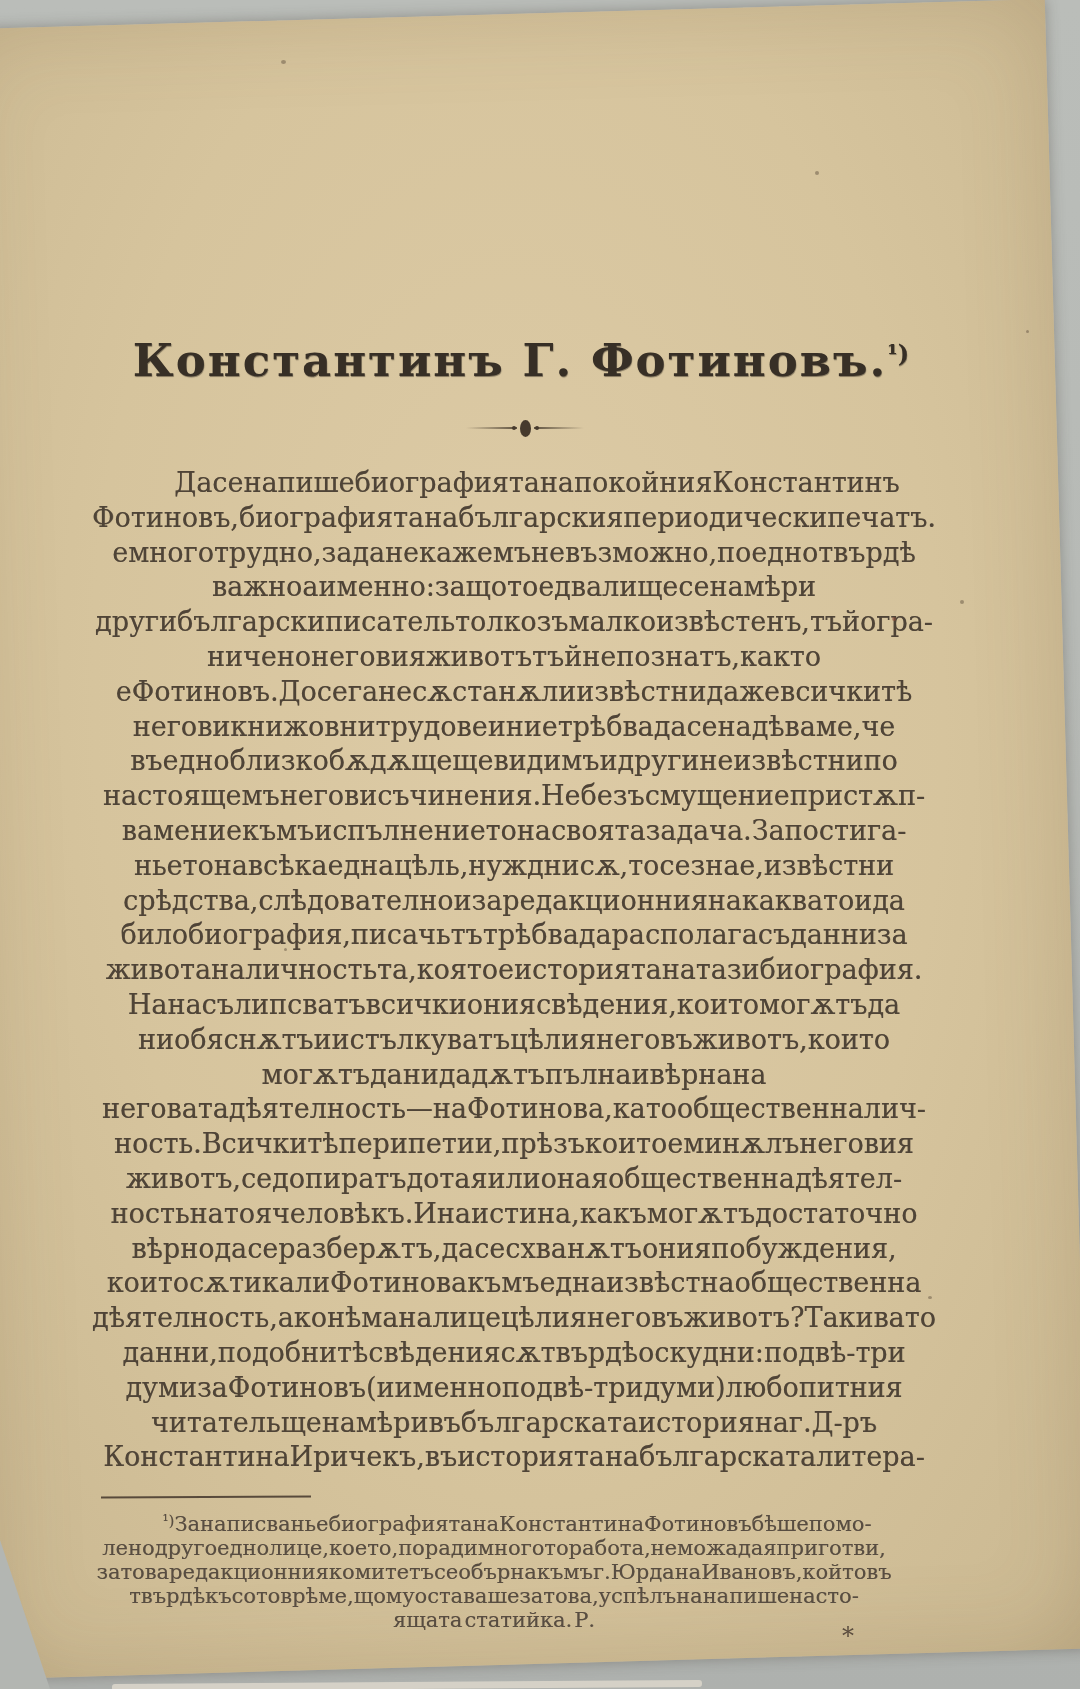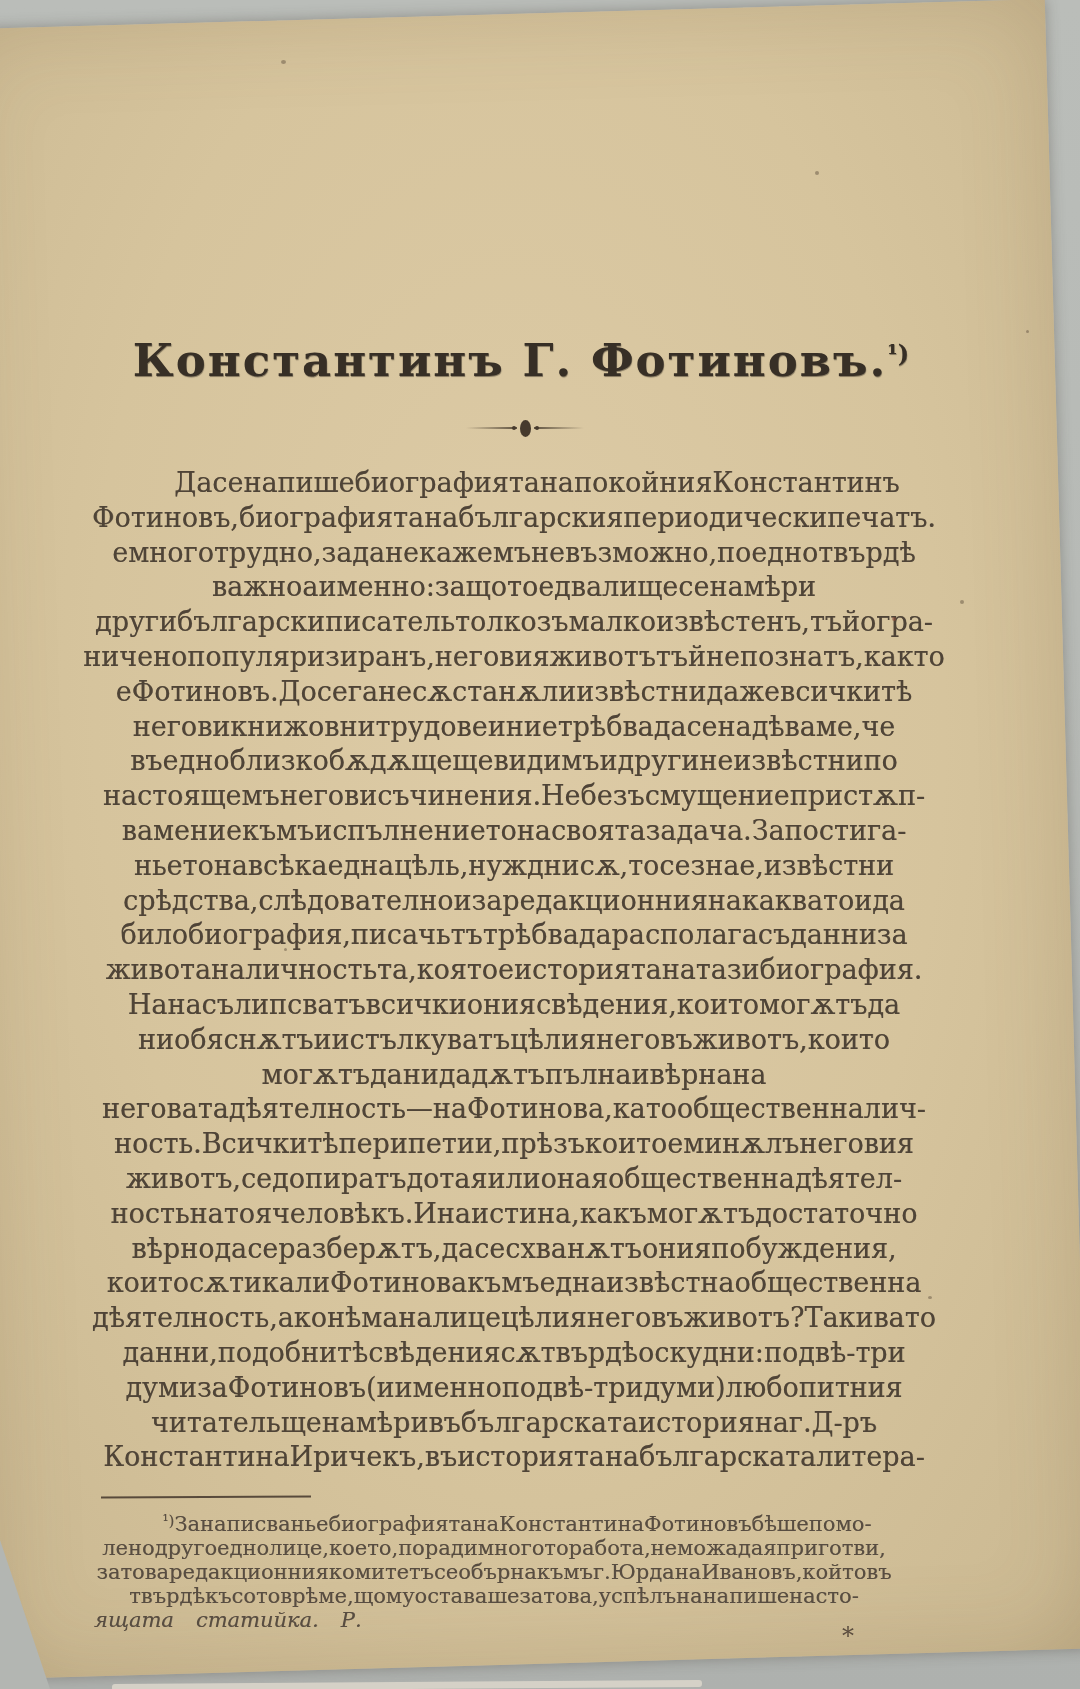--- a/index.html
+++ b/index.html
@@ -43,21 +43,21 @@
   .div-orn::before { left:-8px; } .div-orn::after { right:-8px; }
 
   .body-text {
     position:absolute; left:84px; top:466px; width:828px;
     font-size:27px; line-height:34.8px; color:#4f4437;
     text-shadow:0.3px 0.4px 0.6px rgba(79,68,55,0.55);
   }
   .t-line { display:flex; justify-content:center; white-space:nowrap; }
   .t-line span { flex:0 0 auto; }
   .t-line.indent { padding-left:46px; }
-  .t-line.no-just { justify-content:flex-start; gap:22px;font-style:italic; }
+  .t-line.no-just { justify-content:center; gap:2px; }
 
   .footnote-rule { position:absolute; left:85px; top:1496px; width:210px; height:2px;
     background:#584a3b; transform:rotate(-0.3deg); }
   .footnote {
     position:absolute; left:78px; top:1512px; width:800px;
     font-size:21px; line-height:24px; color:#584d41;
     text-shadow:0.3px 0.3px 0.5px rgba(88,77,65,0.5);
   }
   .footnote .t-line.indent { padding-left:46px; }
   .footnote .t-line.indent > span:first-child { font-size:15px; transform:translateY(-3px); }
@@ -141,21 +141,20 @@
           <span>български</span>
           <span>писатель</span>
           <span>толкозъ</span>
           <span>малко</span>
           <span>извѣстенъ,</span>
           <span>тъй</span>
           <span>огра-</span>
         </div>
         <div class="t-line">
           <span>ничено</span>
-          <span>популяризиранъ,</span>
           <span>неговия</span>
           <span>животъ</span>
           <span>тъй</span>
           <span>непознатъ,</span>
           <span>както</span>
         </div>
         <div class="t-line">
           <span>е</span>
           <span>Фотиновъ.</span>
           <span>До</span>

